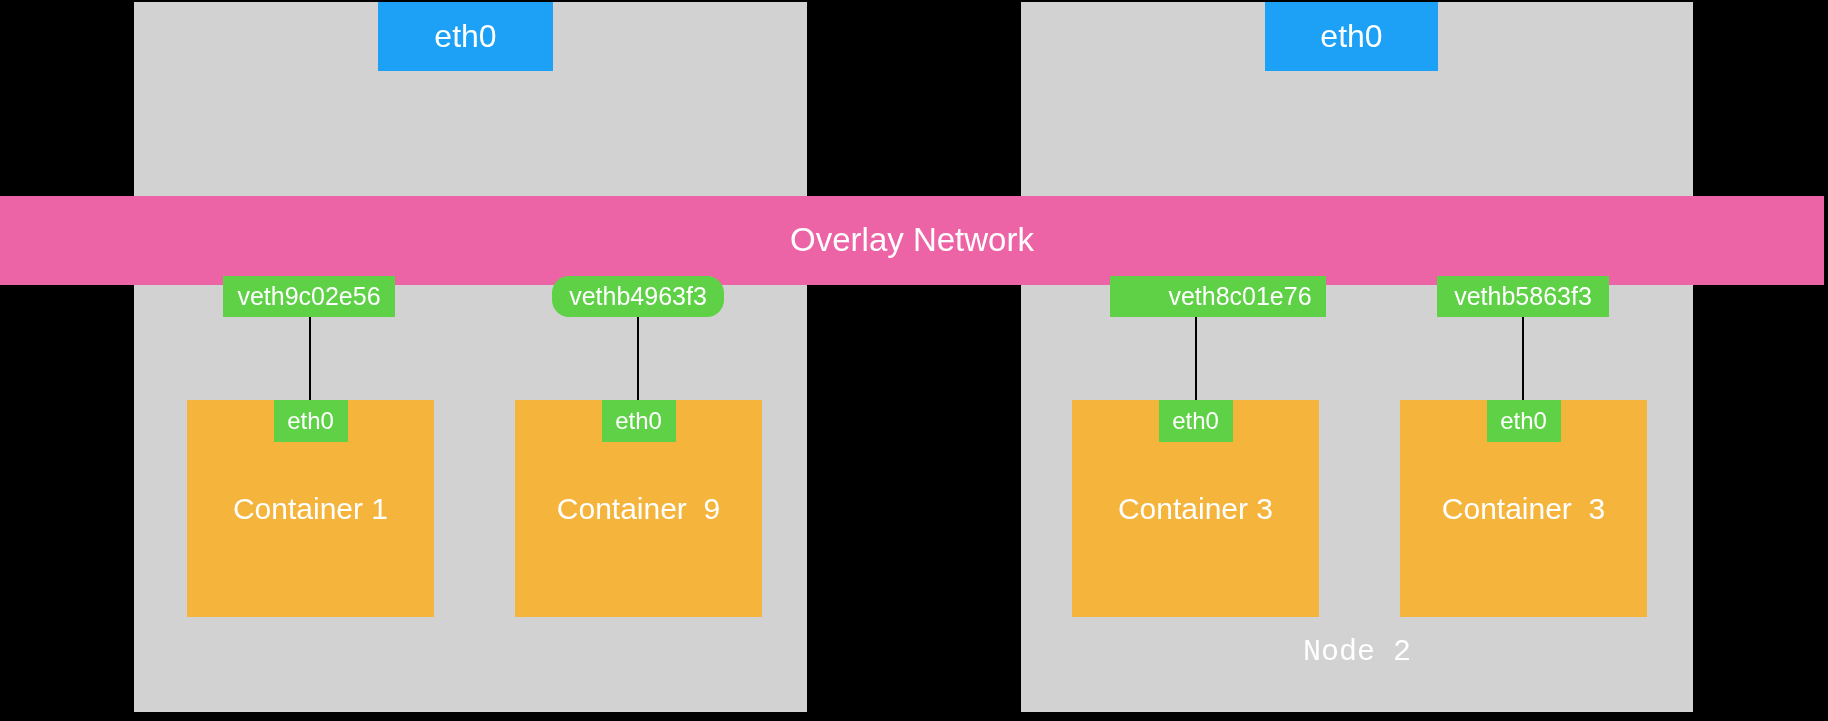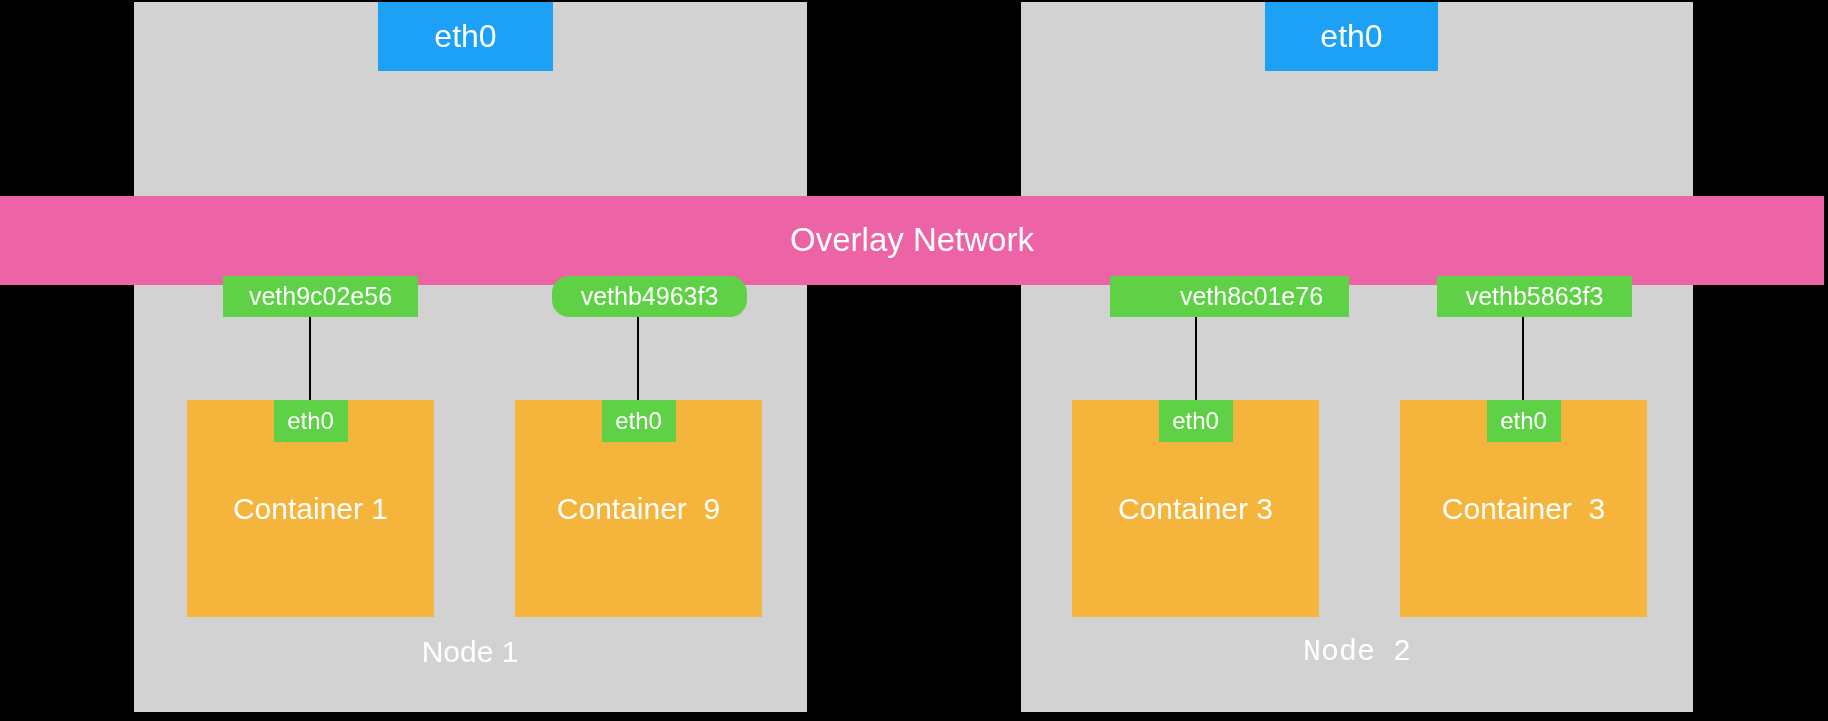--- a/index.html
+++ b/index.html
@@ -56,21 +56,21 @@
     color: var(--text, #ffffff);
     font-size: 32px;
   }
   #node1-eth0 { left: 378px; width: 175px; }
   #node2-eth0 { left: 1265px; width: 173px; }
 
   .veth-label {
     position: absolute;
     top: 276px;
     height: 41px;
-    width: 195px;
+    width: 172px;
     background: var(--interface_green, #5fd146);
     z-index: 4;
     display: flex;
     align-items: center;
     justify-content: center;
     color: var(--text, #ffffff);
     font-size: 25px;
   }
   #veth1 { left: 223px; }
   #veth2 { left: 552px; border-radius: 17px; }
@@ -175,16 +175,15 @@
   </div>
   <div class="container-box" id="container3">
     <div class="container-eth">eth0</div>
     <span class="container-title">Container 3</span>
   </div>
   <div class="container-box" id="container4">
     <div class="container-eth">eth0</div>
     <span class="container-title">Container  3</span>
   </div>
 
-  <div class="node-label" id="node1-label">Node 1</div>
   <div class="node-label" id="node2-label">Node 2</div>
 
 </div>
 
 </body></html>

